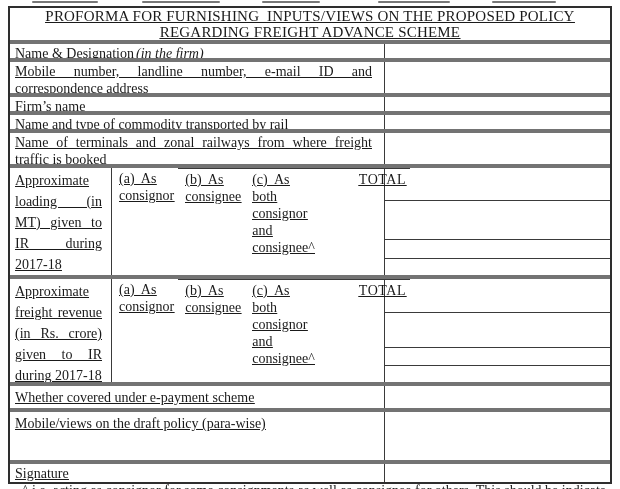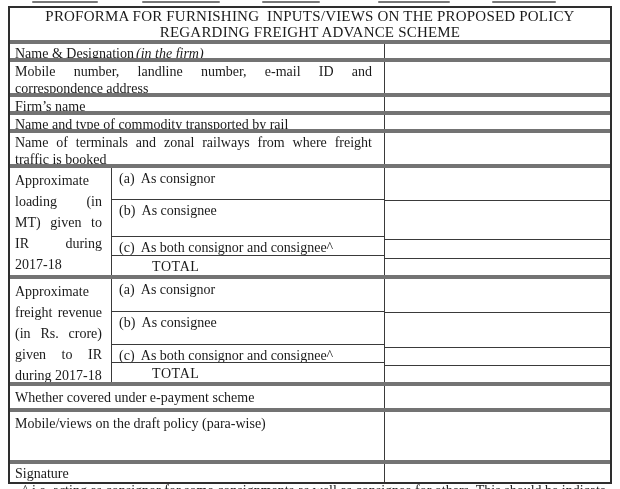--- a/index.html
+++ b/index.html
@@ -1,15 +1,15 @@
 <!DOCTYPE html>
 <html><head>
 <meta charset="utf-8">
 <style>
-  * { margin:0; padding:0; }
+  * { margin:0; padding:0;text-decoration:underline; }
   html,body { width:620px; height:489px; }
   body {
     position:relative; overflow:hidden;
     background:#ffffff;
     font-family:"Liberation Serif","DejaVu Serif",serif;
     color:#1a1a1a; font-size:14px;
   }
 
   
   .artifact { position:absolute; top:1px; height:2px; background:#3d3d3d; opacity:.7; border-radius:1px; }
@@ -34,21 +34,21 @@
   .just { text-align:justify; }
   .val { flex:1; }
   .it  { font-style:italic; margin-left:2px; }
 
   .h18{height:18px;} .h35{height:35px;justify-content:center;} .h27{height:27px;gap:20px;} .h53{height:53px;}
   .sig{flex:1;}
 
   .sec-lbl  { width:102px; box-sizing:border-box; border-right:1px solid #3a3a3a;
               padding:2px 9px 0 5px; line-height:21px; text-align:justify; }
   .sec-items{ width:273px; box-sizing:border-box; border-right:1px solid #3a3a3a;
-              display:flex; flex-direction:column; }
+              display:flex; flex-direction:row; }
   .sec-vals { flex:1; display:flex; flex-direction:column; }
   .si { box-sizing:border-box; padding:2px 4px 0 7px; line-height:17px; }
   .sv { box-sizing:border-box; }
   .bt { border-top:1px solid #3a3a3a; }
   .total-cell { padding-left:40px; letter-spacing:.6px; }
 
   .secA{height:111px;} .secB{height:107px;}
   .secA .ra{height:32px;} .secA .rb{height:39px;} .secA .rc{height:19px;} .secA .rt{flex:1;}
   .secB .ra{height:33px;} .secB .rb{height:35px;} .secB .rc{height:18px;} .secB .rt{flex:1;}
 

